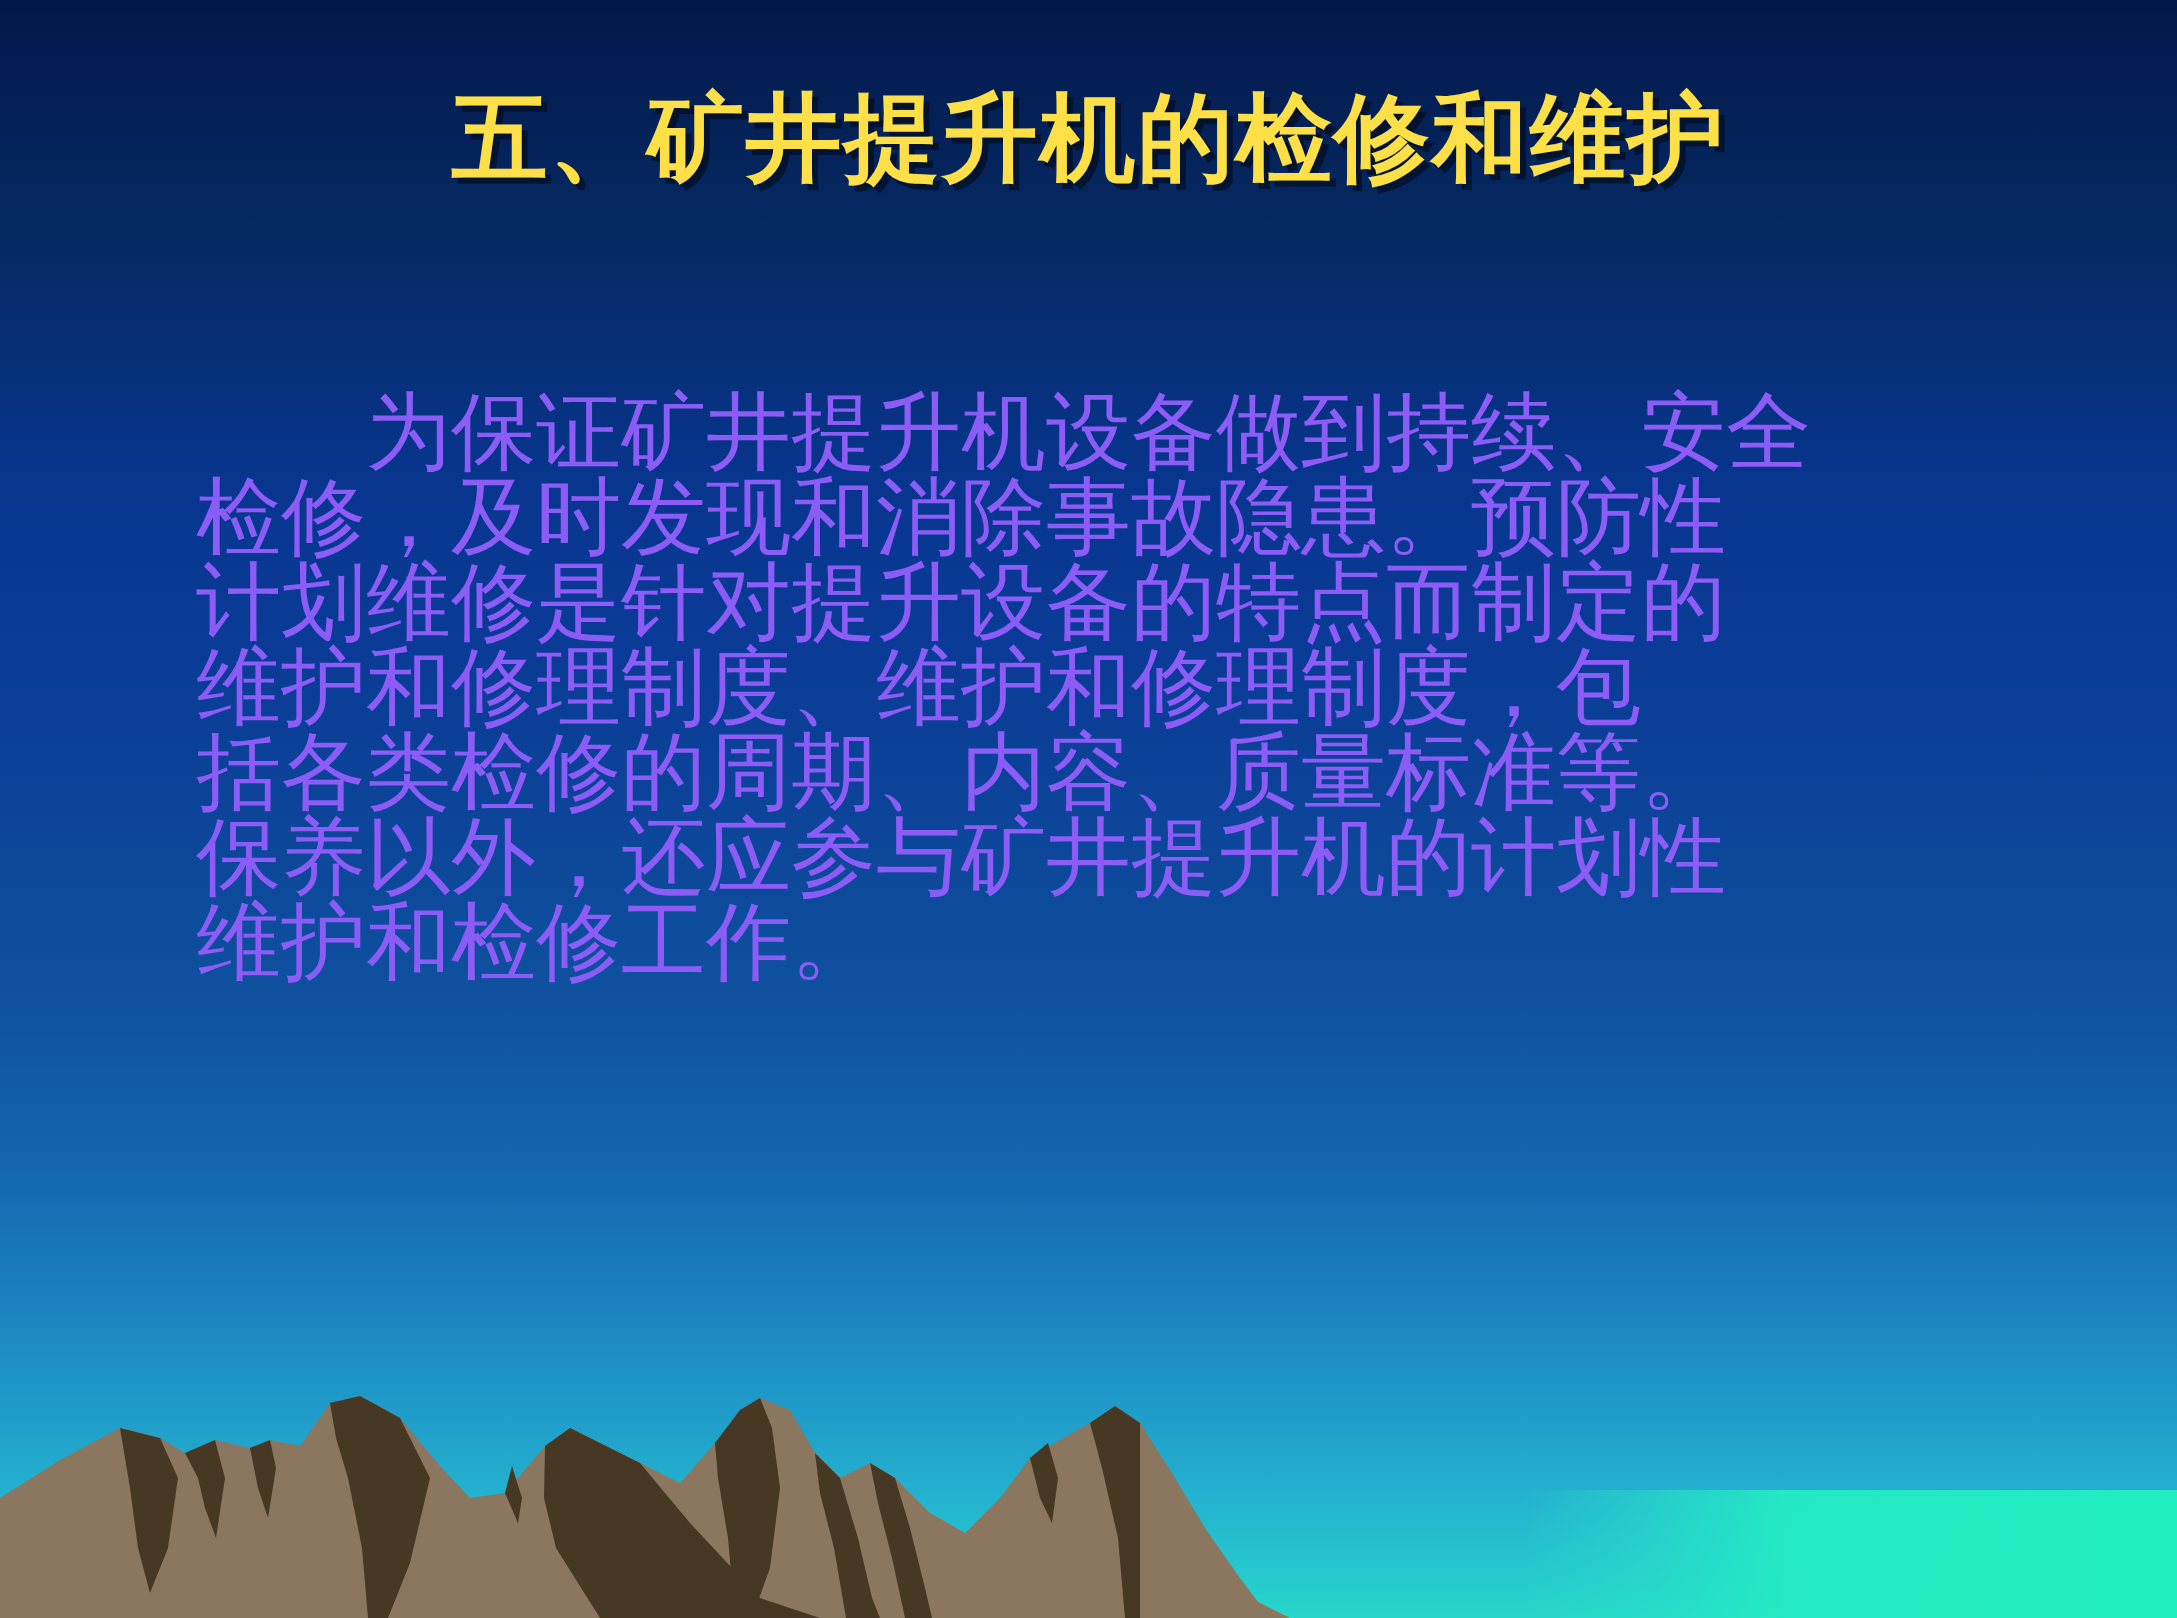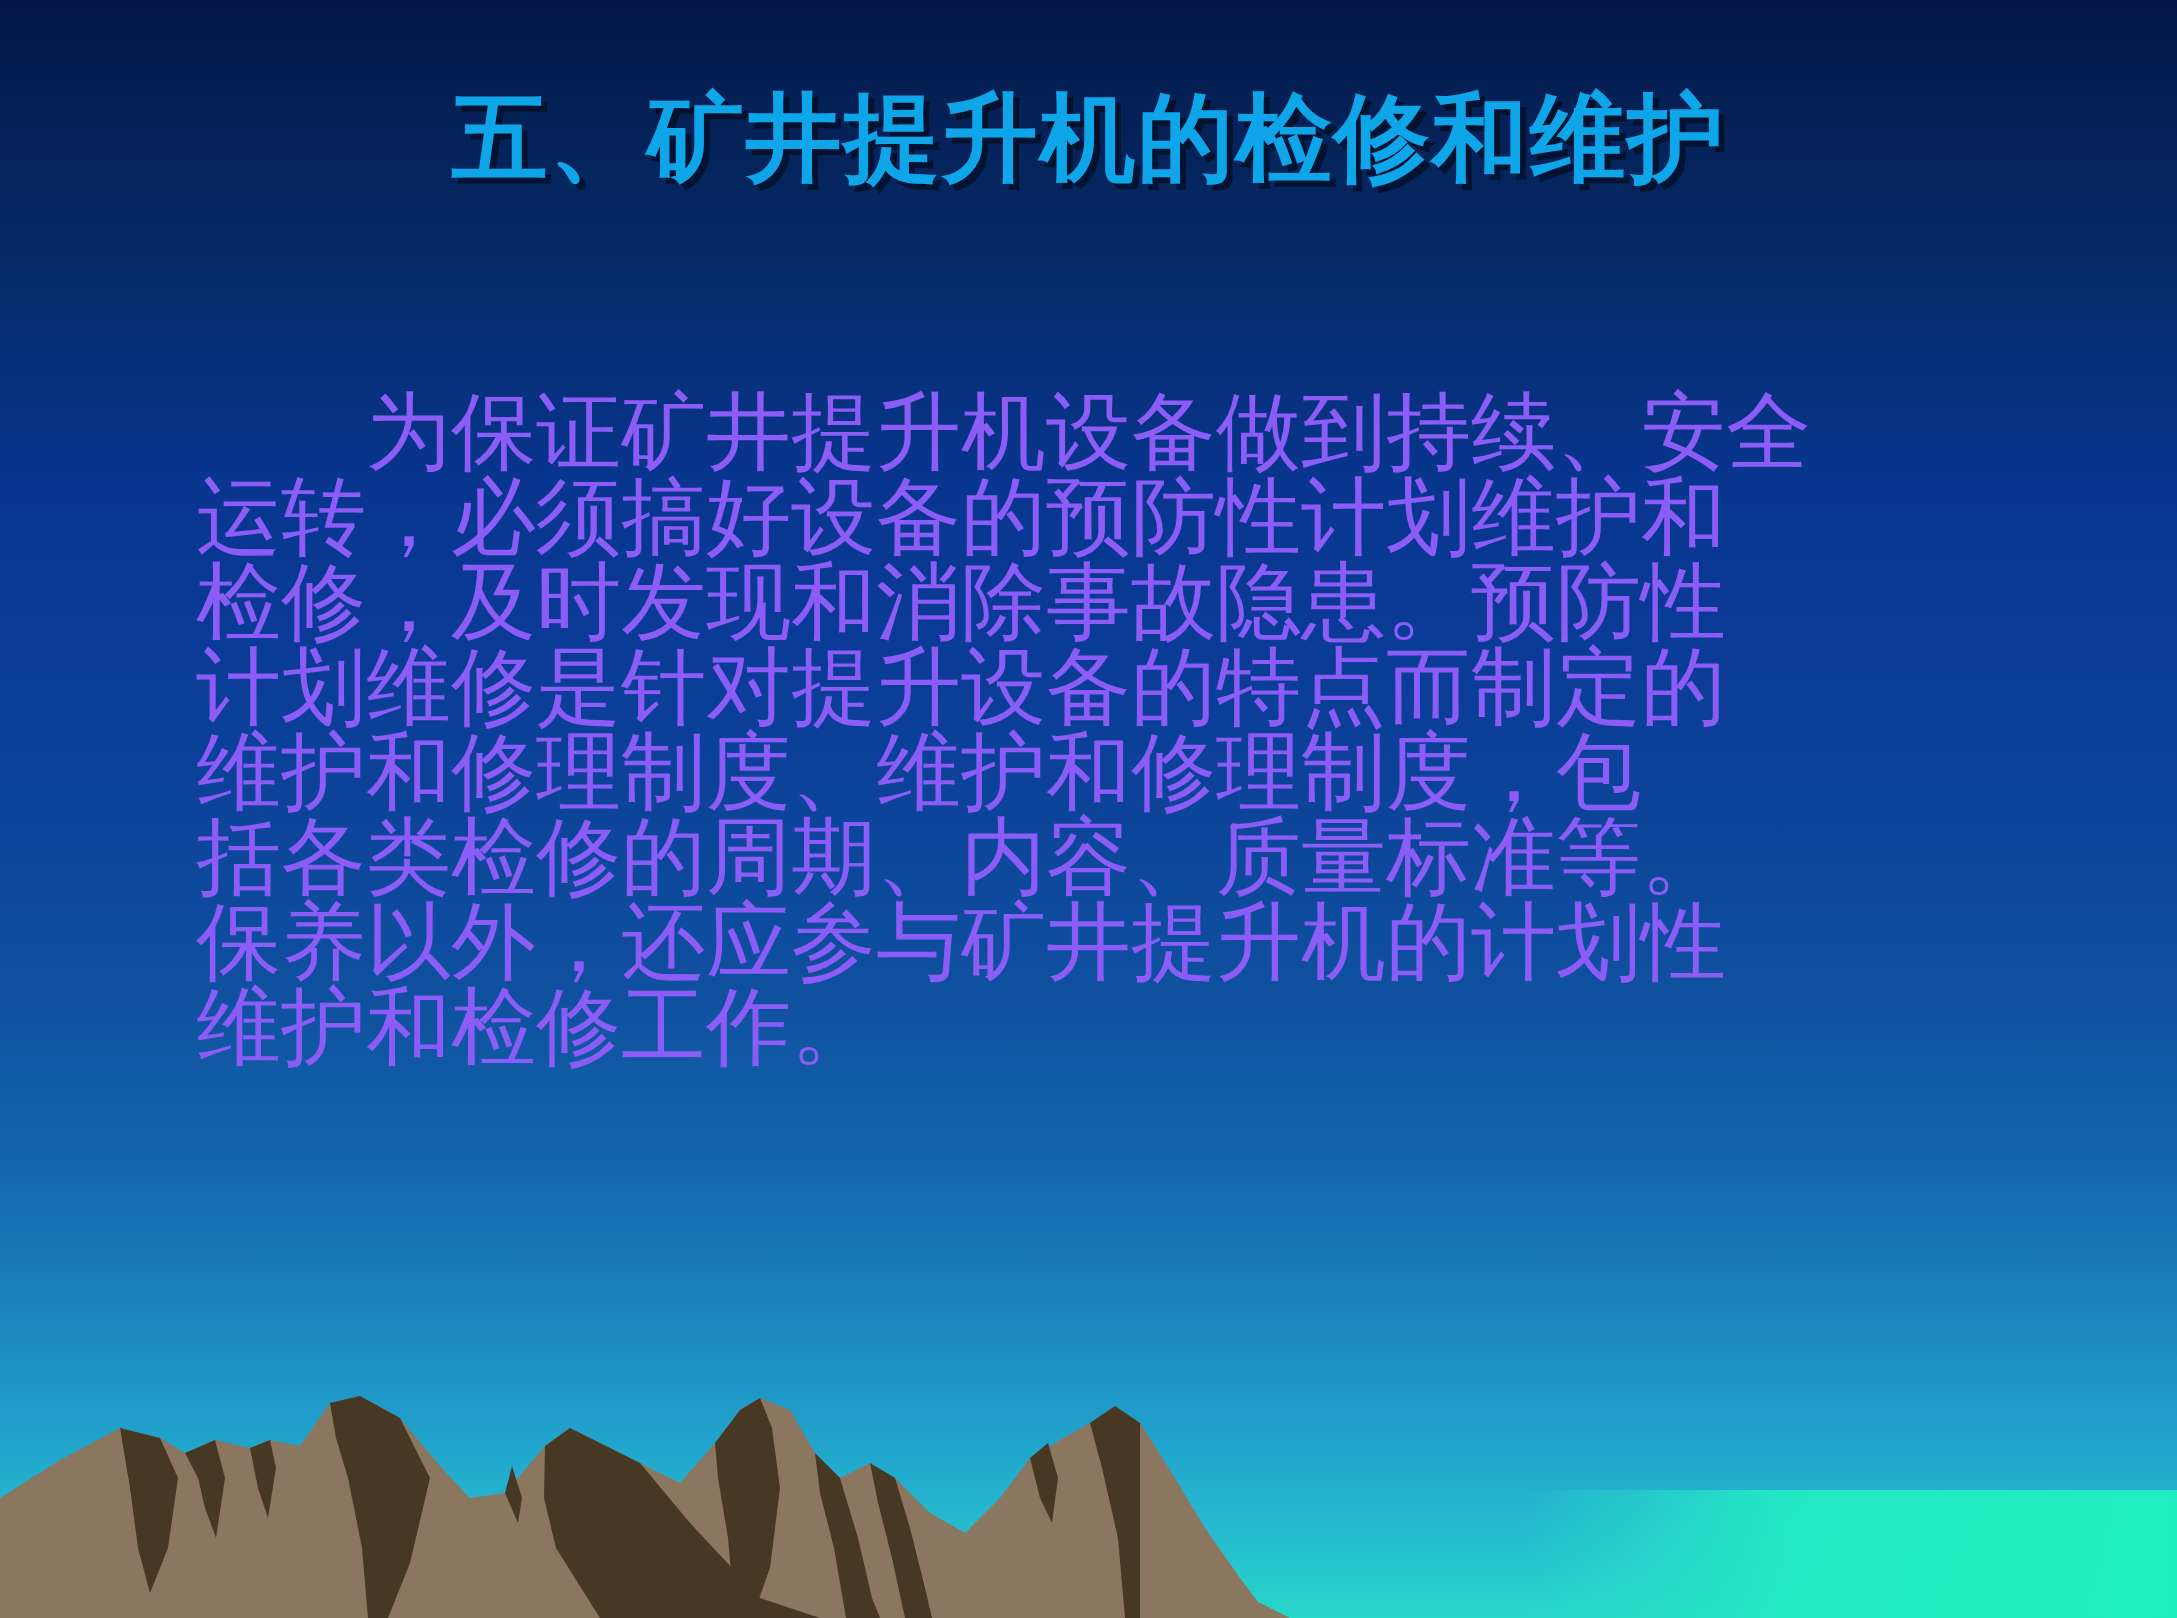--- a/index.html
+++ b/index.html
@@ -49,21 +49,21 @@
   
   #title {
     position: absolute;
     left: 0;
     top: 86px;
     width: 2177px;
     text-align: center;
     font-size: 96px;
     line-height: 1.1;
     letter-spacing: 2px;
-    color: #0ea5e9;
+    color: #fde047;
     font-family: "Liberation Serif", "DejaVu Serif", serif;
     font-weight: 700;
     text-shadow: 6px 6px 0 rgba(0,0,0,0.45);
     white-space: nowrap;
   }
   
   #body-text {
     position: absolute;
     left: 196px;
     top: 390px;
@@ -94,21 +94,20 @@
 
 <div id="slide">
 
   <div id="bg-gradient"></div>
   <div id="bg-lower-green"></div>
 
   <div id="title">五、矿井提升机的检修和维护</div>
 
   <div id="body-text">
     <div class="line">　　为保证矿井提升机设备做到持续、安全</div>
-    <div class="line">运转，必须搞好设备的预防性计划维护和</div>
     <div class="line">检修，及时发现和消除事故隐患。预防性</div>
     <div class="line">计划维修是针对提升设备的特点而制定的</div>
     <div class="line">维护和修理制度、维护和修理制度，包</div>
     <div class="line">括各类检修的周期、内容、质量标准等。</div>
     <div class="line">保养以外，还应参与矿井提升机的计划性</div>
     <div class="line">维护和检修工作。</div>
   </div>
 
   <svg id="mountains" viewBox="0 0 2177 270" preserveAspectRatio="none">
 

